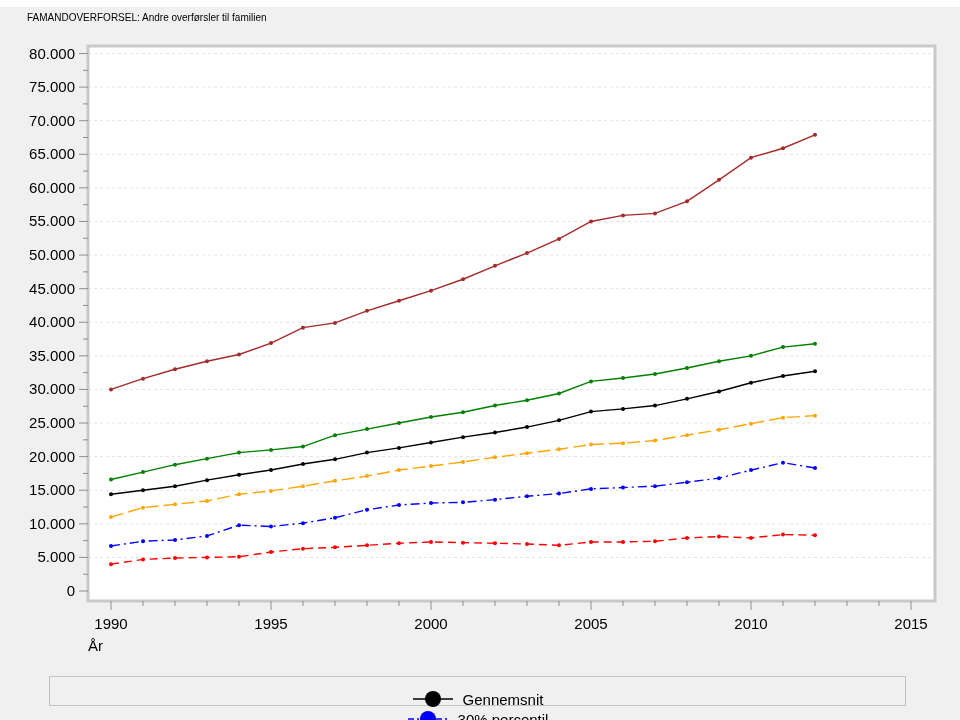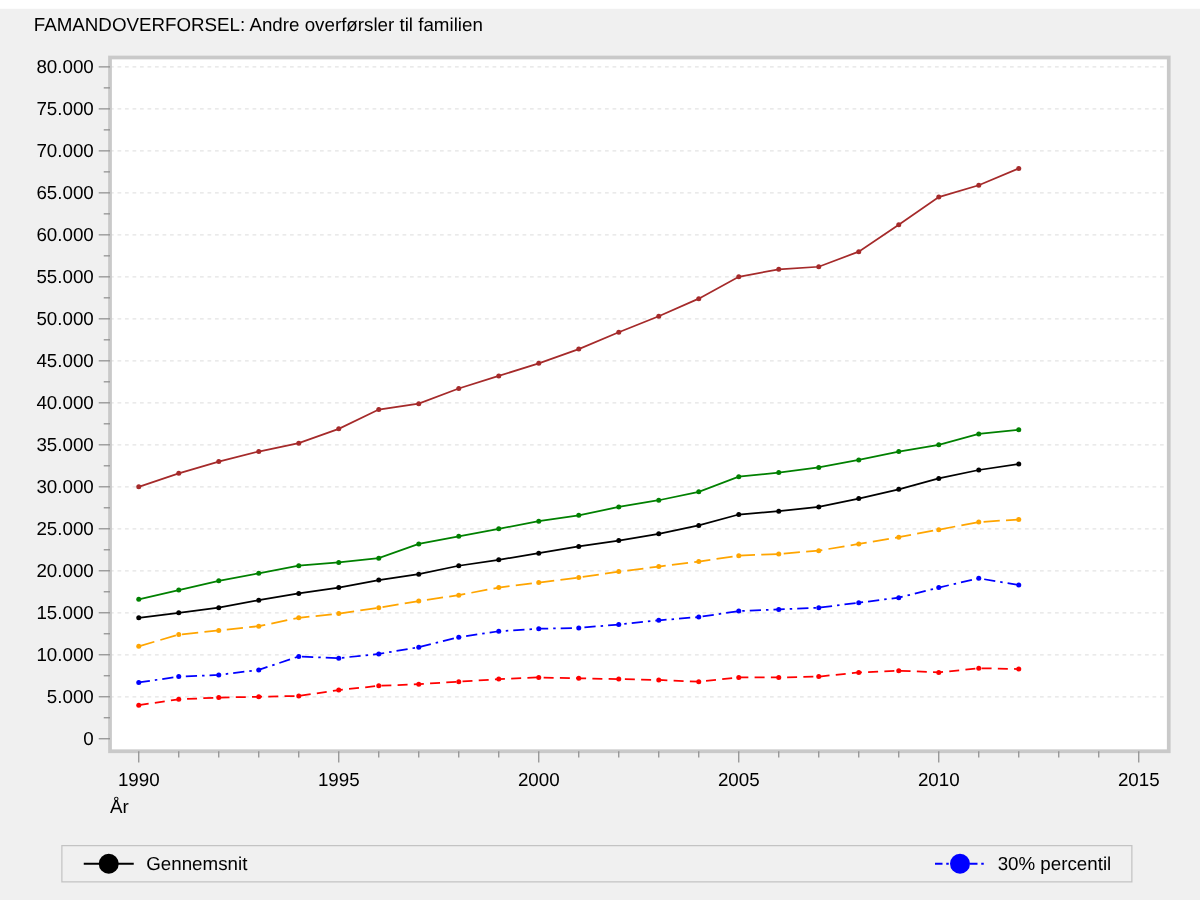--- a/index.html
+++ b/index.html
@@ -1,25 +1,25 @@
 <!DOCTYPE html>
 <html><head>
 <meta charset="utf-8">
 <style>
   html,body{margin:0;padding:0;background:#f0f0f0;}
   .page{position:relative;width:960px;height:720px;background:#f0f0f0;overflow:hidden;
         font-family:"Liberation Sans","DejaVu Sans",sans-serif;}
   .top-strip{position:absolute;left:0;top:0;width:960px;height:7px;background:#ffffff;}
-  .chart-title{position:absolute;left:27px;top:12px;font-size:15px;color:#000;}
+  .chart-title{position:absolute;left:27px;top:12px;font-size:10px;color:#000;}
   #chart-svg{position:absolute;left:0;top:0;}
   #chart-svg text{font-family:"Liberation Sans","DejaVu Sans",sans-serif;font-size:15px;fill:#000;}
   .x-axis-title{position:absolute;left:88px;top:637px;width:847px;text-align:left;font-size:15px;color:#000;}
   .legend{position:absolute;left:49px;top:676px;width:857px;height:30px;border:1px solid #c3c3c3;
           background:#f0f0f0;display:flex;align-items:center;justify-content:space-between;
-          padding:12px 16px;box-sizing:border-box;}
+          padding:12px 16px;box-sizing:border-box;flex-direction:column;}
   .legend-item{display:flex;align-items:center;gap:9px;font-size:15px;color:#000;white-space:nowrap;}
 </style>
 </head>
 <body>
 
 <div class="page">
   <div class="top-strip"></div>
   <div class="chart-title">FAMANDOVERFORSEL: Andre overførsler til familien</div>
   <svg id="chart-svg" width="960" height="660">
       <rect x="88" y="46" width="847" height="555" fill="#ffffff"></rect>

